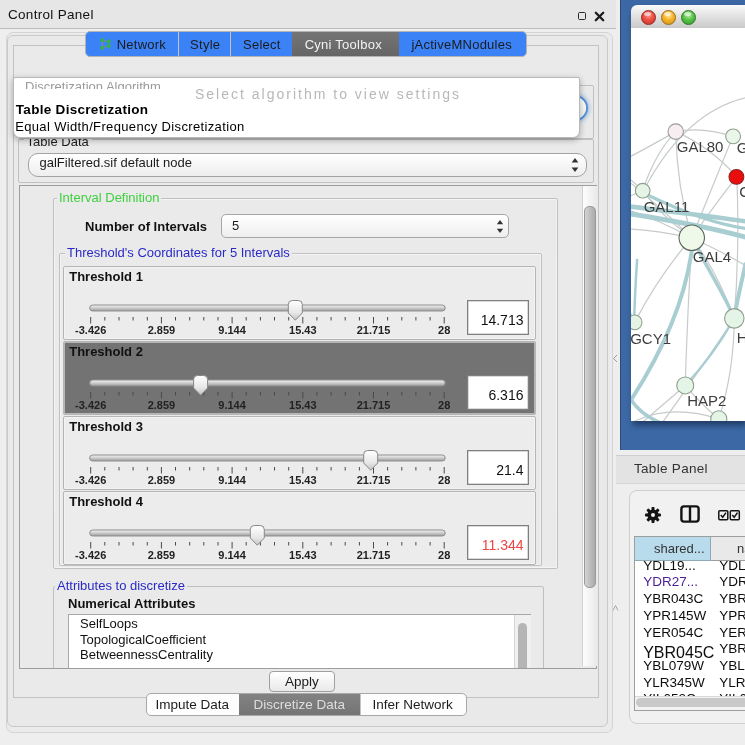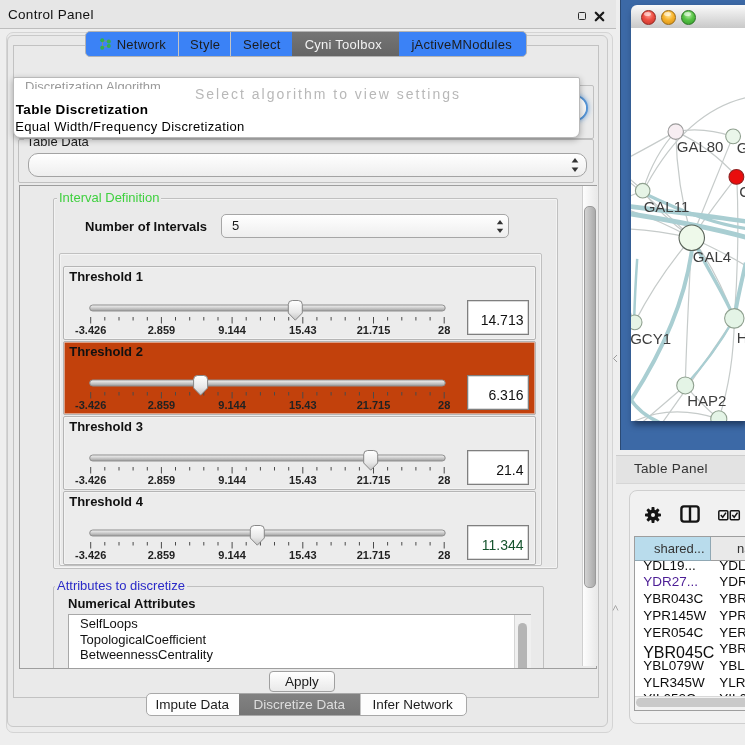--- a/index.html
+++ b/index.html
@@ -37,20 +37,21 @@
   <div class="txt" style="left:30.7px;top:4.5px;font-size:13px;letter-spacing:0.25px;color:#1c1c1c;">Network</div>
   <div class="txt" style="left:104.1px;top:4.5px;font-size:13px;letter-spacing:0.25px;color:#1c1c1c;">Style</div>
   <div class="txt" style="left:157px;top:4.5px;font-size:13px;letter-spacing:0.25px;color:#1c1c1c;">Select</div>
   <div class="txt" style="left:218.7px;top:4.5px;font-size:13px;letter-spacing:0.25px;color:#f2f2f2;">Cyni Toolbox</div>
   <div class="txt" style="left:325.4px;top:4.5px;font-size:13px;letter-spacing:0.25px;color:#1c1c1c;">jActiveMNodules</div>
 </div>
 
 <div class="abs" style="left:18.3px;top:138.6px;width:574px;height:42px;border:1px solid #c0c0c0;border-radius:2px;"></div>
 <div class="txt" style="left:23.6px;top:133.5px;background:#eaeaea;padding:0 3px;font-size:13px;color:#1d1d1d;">Table Data</div>
 <div class="abs" style="left:27.5px;top:152.5px;width:557px;height:22px;border:1px solid #a3a3a3;border-radius:10px;background:linear-gradient(#ffffff,#eeeeee);">
+  <div class="txt" style="left:11px;top:1.5px;font-size:13px;color:#1b1b1b;">galFiltered.sif default node</div>
   <svg class="abs" style="right:6px;top:3px;" width="10" height="16" viewBox="0 0 10 16">
     <path d="M5 1 L8.4 5.5 L1.6 5.5 Z" fill="#333"></path>
     <path d="M5 15 L8.4 10.5 L1.6 10.5 Z" fill="#333"></path>
   </svg>
 </div>
 
 <div class="abs" id="scrollpane" style="left:19px;top:184.5px;width:576px;height:482px;border:1px solid #9e9e9e;background:#eaeaea;overflow:hidden;">
 
   <div class="abs" style="left:33px;top:12px;width:503px;height:369.5px;border:1px solid #c0c0c0;border-radius:2px;box-shadow:inset 0 0 0 0.5px #fdfdfd;"></div>
   <div class="txt" style="left:37px;top:4px;background:#eaeaea;padding:0 2px;font-size:13px;color:#3fd03f;">Interval Definition</div>
@@ -58,20 +59,21 @@
   <div class="txt" style="left:65px;top:33px;font-size:13px;font-weight:bold;color:#111;">Number of Intervals</div>
   <div class="abs" style="left:201px;top:28.5px;width:286px;height:22px;border:1px solid #a6a6a6;border-radius:5px;background:linear-gradient(#ffffff,#eeeeee);">
     <div class="txt" style="left:10px;top:3px;font-size:13px;color:#1b1b1b;">5</div>
     <svg class="abs" style="left:273px;top:3.5px;" width="10" height="15" viewBox="0 0 10 15">
       <path d="M5 1 L8.2 5.3 L1.8 5.3 Z" fill="#333"></path>
       <path d="M5 14 L8.2 9.7 L1.8 9.7 Z" fill="#333"></path>
     </svg>
   </div>
 
   <div class="abs" style="left:38.6px;top:67.3px;width:481.9px;height:311.7px;border:1px solid #c0c0c0;border-radius:2px;box-shadow:inset 0 0 0 0.5px #fdfdfd;"></div>
+  <div class="txt" style="left:45px;top:59px;background:#eaeaea;padding:0 2px;font-size:13px;color:#2a2ac8;">Threshold's Coordinates for 5 Intervals</div>
 
   <div class="abs" style="left:42.8px;top:80.5px;width:471.7px;height:72px;border:1px solid #b5b5b5;border-radius:2px;background:#ececec;box-shadow:inset 0 0 0 0.5px #fafafa;">
     <div class="txt" style="left:5.4px;top:1.5px;font-size:13px;font-weight:bold;color:#111;">Threshold 1</div>
     <svg class="abs" style="left:0;top:0;" width="472" height="72" viewBox="0 0 472 72">
       <defs>
         <linearGradient id="trk1" x1="0" y1="0" x2="0" y2="1">
           <stop offset="0" stop-color="#f4f4f4"></stop>
             <stop offset="0.5" stop-color="#cccccc"></stop>
             <stop offset="1" stop-color="#9b9b9b"></stop>
         </linearGradient>
@@ -89,21 +91,21 @@
         <text x="168.1" y="67" text-anchor="middle" font-size="11" font-weight="bold" fill="#222" font-family="Liberation Sans">9.144</text>
         <text x="238.8" y="67" text-anchor="middle" font-size="11" font-weight="bold" fill="#222" font-family="Liberation Sans">15.43</text>
         <text x="309.5" y="67" text-anchor="middle" font-size="11" font-weight="bold" fill="#222" font-family="Liberation Sans">21.715</text>
         <text x="380.2" y="67" text-anchor="middle" font-size="11" font-weight="bold" fill="#222" font-family="Liberation Sans">28</text>
       <path d="M224.3 46 L224.3 37.5 Q224.3 33.5 228.3 33.5 L234.3 33.5 Q238.3 33.5 238.3 37.5 L238.3 46 L231.3 53.2 Z" fill="url(#thm1)" stroke="#878787" stroke-width="1"></path>
     </svg>
     <div class="abs" style="left:403.2px;top:33px;width:60.5px;height:33px;border:1px solid #7f7f7f;background:#ffffff;box-shadow:inset 0 0 0 0.5px #b5b5b5;">
       <div class="txt" style="right:5px;top:11px;font-size:14px;color:#111;">14.713</div>
     </div>
   </div>
-  <div class="abs" style="left:42.8px;top:155.5px;width:471.7px;height:72px;border:1px solid #b5b5b5;border-radius:2px;background:#c2410c;box-shadow:inset 0 0 0 0.5px #fafafa;">
+  <div class="abs" style="left:42.8px;top:155.5px;width:471.7px;height:72px;border:1px solid #b5b5b5;border-radius:2px;background:#737373;box-shadow:inset 0 0 0 0.5px #fafafa;">
     <div class="txt" style="left:5.4px;top:1.5px;font-size:13px;font-weight:bold;color:#111;">Threshold 2</div>
     <svg class="abs" style="left:0;top:0;" width="472" height="72" viewBox="0 0 472 72">
       <defs>
         <linearGradient id="trk2" x1="0" y1="0" x2="0" y2="1">
           <stop offset="0" stop-color="#f4f4f4"></stop>
             <stop offset="0.5" stop-color="#cccccc"></stop>
             <stop offset="1" stop-color="#9b9b9b"></stop>
         </linearGradient>
         <linearGradient id="thm2" x1="0" y1="0" x2="0" y2="1">
           <stop offset="0" stop-color="#ffffff"></stop>
@@ -176,21 +178,21 @@
       <path d="M40.8 50 L40.8 53.5 M55.0 50 L55.0 53.5 M69.1 50 L69.1 53.5 M83.3 50 L83.3 53.5 M111.5 50 L111.5 53.5 M125.7 50 L125.7 53.5 M139.8 50 L139.8 53.5 M154.0 50 L154.0 53.5 M182.2 50 L182.2 53.5 M196.4 50 L196.4 53.5 M210.5 50 L210.5 53.5 M224.7 50 L224.7 53.5 M252.9 50 L252.9 53.5 M267.1 50 L267.1 53.5 M281.2 50 L281.2 53.5 M295.4 50 L295.4 53.5 M323.6 50 L323.6 53.5 M337.8 50 L337.8 53.5 M351.9 50 L351.9 53.5 M366.1 50 L366.1 53.5" stroke="#4a4a4a" stroke-width="1"></path>
       <text x="26.7" y="67" text-anchor="middle" font-size="11" font-weight="bold" fill="#222" font-family="Liberation Sans">-3.426</text>
         <text x="97.4" y="67" text-anchor="middle" font-size="11" font-weight="bold" fill="#222" font-family="Liberation Sans">2.859</text>
         <text x="168.1" y="67" text-anchor="middle" font-size="11" font-weight="bold" fill="#222" font-family="Liberation Sans">9.144</text>
         <text x="238.8" y="67" text-anchor="middle" font-size="11" font-weight="bold" fill="#222" font-family="Liberation Sans">15.43</text>
         <text x="309.5" y="67" text-anchor="middle" font-size="11" font-weight="bold" fill="#222" font-family="Liberation Sans">21.715</text>
         <text x="380.2" y="67" text-anchor="middle" font-size="11" font-weight="bold" fill="#222" font-family="Liberation Sans">28</text>
       <path d="M186.3 46 L186.3 37.5 Q186.3 33.5 190.3 33.5 L196.3 33.5 Q200.3 33.5 200.3 37.5 L200.3 46 L193.3 53.2 Z" fill="url(#thm4)" stroke="#878787" stroke-width="1"></path>
     </svg>
     <div class="abs" style="left:403.2px;top:33px;width:60.5px;height:33px;border:1px solid #7f7f7f;background:#ffffff;box-shadow:inset 0 0 0 0.5px #b5b5b5;">
-      <div class="txt" style="right:5px;top:11px;font-size:14px;color:#14532d;">11.344</div>
+      <div class="txt" style="right:5px;top:11px;font-size:14px;color:#ef4444;">11.344</div>
     </div>
   </div>
 
   <div class="abs" style="left:33px;top:400.3px;width:488.7px;height:200px;border:1px solid #c0c0c0;border-radius:2px;"></div>
   <div class="txt" style="left:35px;top:392px;background:#eaeaea;padding:0 2px;font-size:13px;color:#2a2ac8;">Attributes to discretize</div>
   <div class="txt" style="left:48px;top:410px;font-size:13px;font-weight:bold;color:#111;">Numerical Attributes</div>
   <div class="abs" style="left:47.6px;top:428px;width:461.4px;height:60px;border:1px solid #a8a8a8;background:#ffffff;">
     <div class="txt" style="left:11.4px;top:1.5px;font-size:13px;color:#111;">SelfLoops</div>
     <div class="txt" style="left:11.4px;top:17px;font-size:13px;color:#111;">TopologicalCoefficient</div>
     <div class="txt" style="left:11.4px;top:32.5px;font-size:13px;color:#111;">BetweennessCentrality</div>

